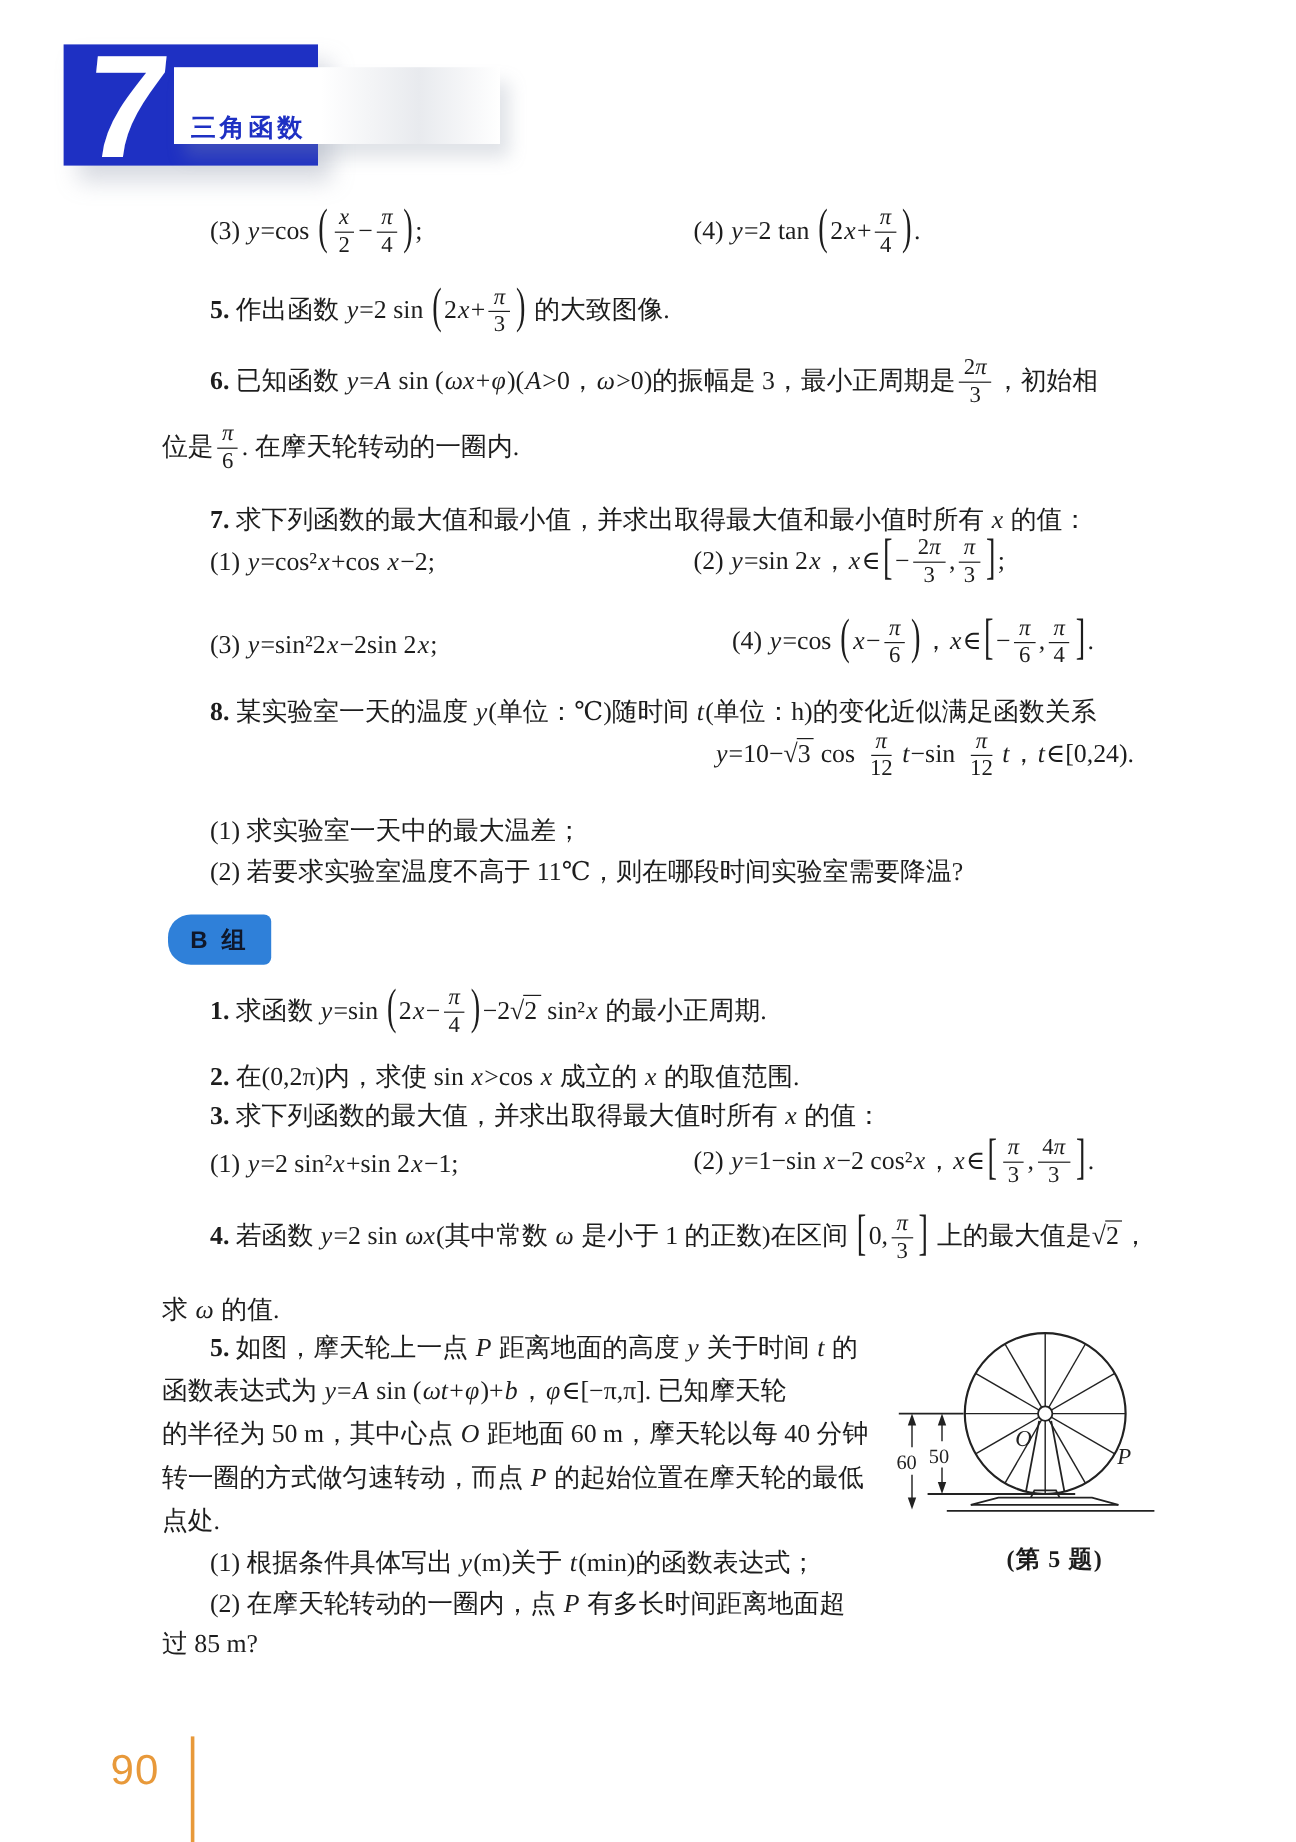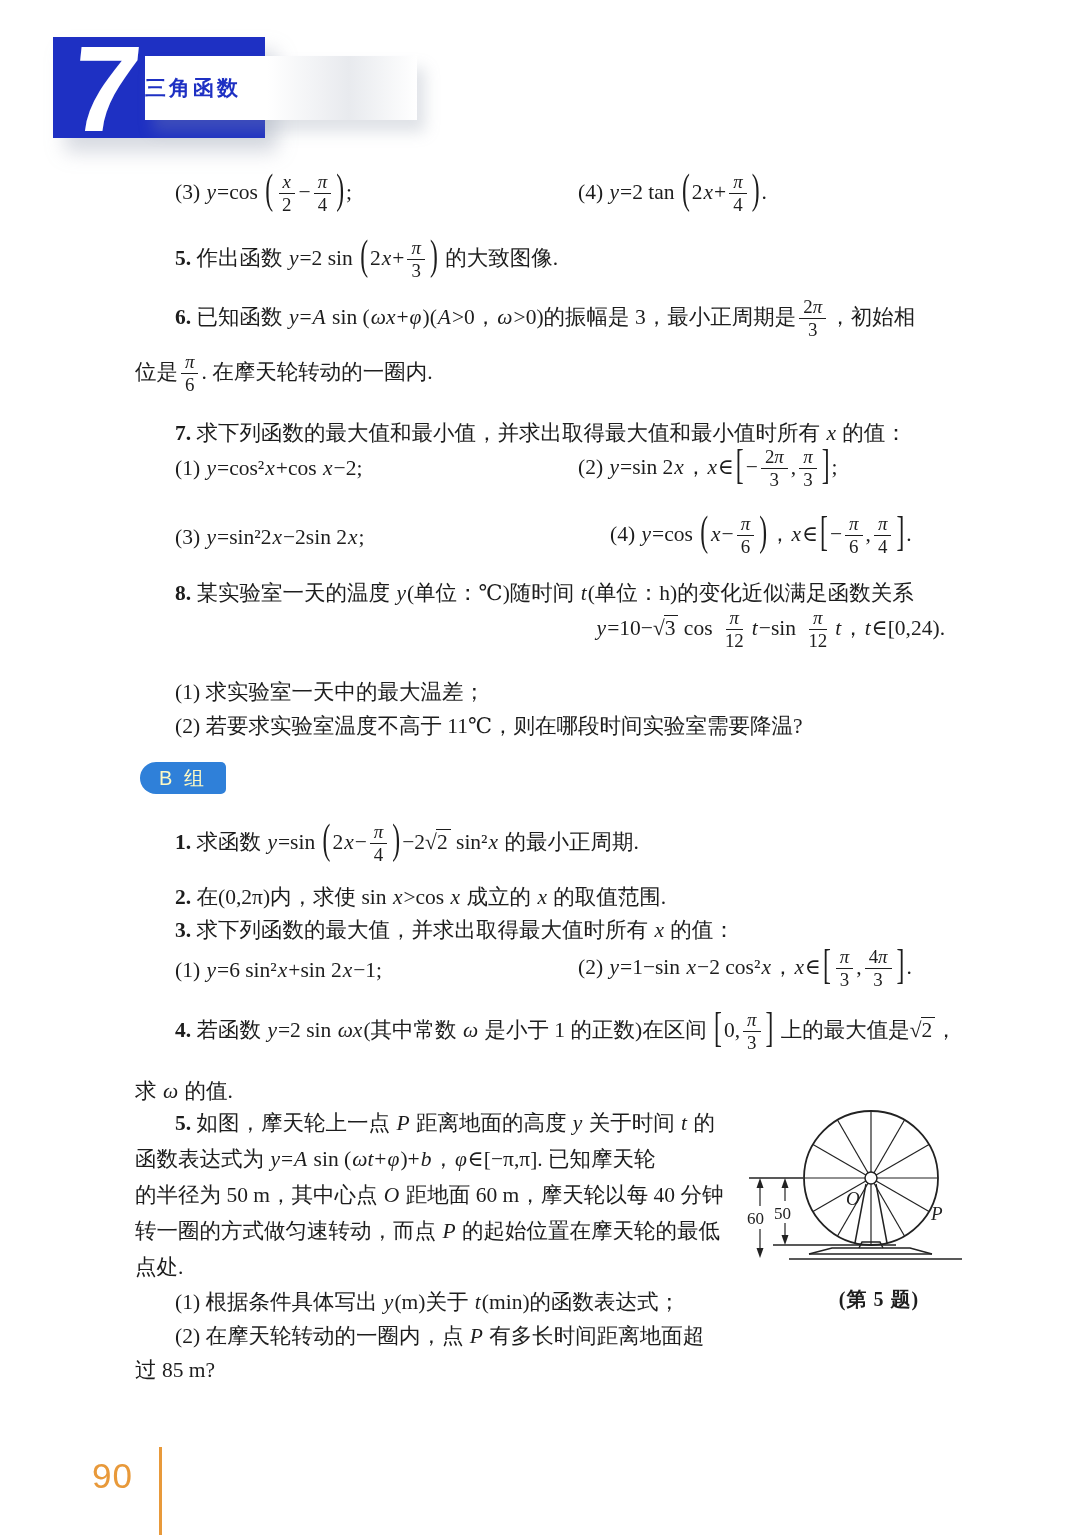--- a/index.html
+++ b/index.html
@@ -5,21 +5,21 @@
   html,body{margin:0;padding:0}
   body{width:1080px;height:1535px;position:relative;background:#fff;overflow:hidden;
        font-family:"Liberation Serif","DejaVu Serif",serif;color:#1d1d1d}
 
   
   .chapter-box{position:absolute;left:53px;top:37px;width:212px;height:101px;
        background:var(--header-blue);box-shadow:12px 14px 18px rgba(140,150,170,.35)}
   .chapter-band{position:absolute;left:145px;top:56px;height:64px;width:272px;z-index:2;
        background:linear-gradient(90deg,#fff 0%,#fff 45%,#e8eaee 75%,rgba(232,234,238,0) 100%);
        box-shadow:8px 12px 14px rgba(140,150,170,.28);
-       display:flex;align-items:center;box-sizing:border-box}
+       display:flex;align-items:flex-end;padding-left:14px;box-sizing:border-box}
   .chapter-title{font-family:"Liberation Sans",sans-serif;font-weight:700;font-size:21px;
        color:var(--header-blue);letter-spacing:3px}
   .chapter-seven{position:absolute;left:72px;top:28px;z-index:3;
        font-family:"Liberation Sans",sans-serif;font-weight:700;font-size:122px;line-height:1;
        color:#fff;transform:skewX(-6deg)}
 
   
   .ln{position:absolute;white-space:nowrap;font-size:21.5px;line-height:1.25}
   .ln.center{text-align:right}
   .mi{font-style:italic;padding:0 1px}
@@ -30,24 +30,24 @@
   .frac .den{padding:1px 4px 0}
   .frac .it{font-style:italic}
   .frac .up{font-style:normal}
   .sqrt{display:inline-block;white-space:nowrap}
   .sqrt .rad{letter-spacing:-1px}
   .sqrt .rv{border-top:1.5px solid #1d1d1d;padding:0 3px 0 1px}
   .bigd{display:inline-block;transform:scaleY(1.75);transform-origin:50% 55%;
         font-size:1.1em;margin:0 2px;font-weight:400}
 
   
-  .group-badge{position:absolute;left:140px;top:762px;width:86px;height:32px;z-index:2;
-       background:var(--badge-blue);border-radius:19px 6px 6px 19px;color:#fef9c3;
+  .group-badge{position:absolute;left:140px;top:762px;width:86px;height:42px;z-index:2;
+       background:var(--badge-blue);border-radius:19px 6px 6px 19px;color:#0f172a;
        display:flex;align-items:center;justify-content:center;
-       font-family:"Liberation Sans",sans-serif;font-weight:400;font-size:20px;letter-spacing:3px}
+       font-family:"Liberation Sans",sans-serif;font-weight:700;font-size:20px;letter-spacing:3px}
 
   
   .figure{position:absolute;left:743px;top:1093px;width:272px;height:186px}
   .figure svg{display:block}
   .figure-caption{position:absolute;left:755px;top:1286px;width:248px;text-align:center;
        font-weight:700;font-size:20px;letter-spacing:1px}
 
   
   .page-number{position:absolute;left:92px;top:1456px;font-family:"Liberation Sans",sans-serif;
        font-size:35px;color:var(--page-orange);letter-spacing:1px}
@@ -117,21 +117,21 @@
 <div class="ln" style="left:175px;top:713px"><span class="rm">(2) 若要求实验室温度不高于 11℃，则在哪段时间实验室需要降温?</span></div>
 
 <div class="group-badge">B 组</div>
 
 <div class="ln" style="left:175px;top:822px"><span class="pn">1.</span><span class="rm"> 求函数 </span><span class="mi">y</span><span class="rm">=sin </span><span class="bigd">(</span><span class="rm">2</span><span class="mi">x</span><span class="rm">−</span><span class="frac">
       <span class="num"><span class="it">π</span></span>
       <span class="den"><span class="up">4</span></span>
     </span><span class="bigd">)</span><span class="rm">−2</span><span class="sqrt"><span class="rad">√</span><span class="rv">2</span></span><span class="rm"> sin²</span><span class="mi">x</span><span class="rm"> 的最小正周期.</span></div>
 <div class="ln" style="left:175px;top:884px"><span class="pn">2.</span><span class="rm"> 在(0,2π)内，求使 sin </span><span class="mi">x</span><span class="rm">&gt;cos </span><span class="mi">x</span><span class="rm"> 成立的 </span><span class="mi">x</span><span class="rm"> 的取值范围.</span></div>
 <div class="ln" style="left:175px;top:917px"><span class="pn">3.</span><span class="rm"> 求下列函数的最大值，并求出取得最大值时所有 </span><span class="mi">x</span><span class="rm"> 的值：</span></div>
-<div class="ln" style="left:175px;top:957px"><span class="rm">(1) </span><span class="mi">y</span><span class="rm">=6 sin²</span><span class="mi">x</span><span class="rm">+sin 2</span><span class="mi">x</span><span class="rm">−1;</span></div>
+<div class="ln" style="left:175px;top:957px"><span class="rm">(1) </span><span class="mi">y</span><span class="rm">=2 sin²</span><span class="mi">x</span><span class="rm">+sin 2</span><span class="mi">x</span><span class="rm">−1;</span></div>
 <div class="ln" style="left:578px;top:947px"><span class="rm">(2) </span><span class="mi">y</span><span class="rm">=1−sin </span><span class="mi">x</span><span class="rm">−2 cos²</span><span class="mi">x</span><span class="rm">，</span><span class="mi">x</span><span class="rm">∈</span><span class="bigd">[</span><span class="frac">
       <span class="num"><span class="it">π</span></span>
       <span class="den"><span class="up">3</span></span>
     </span><span class="rm">,</span><span class="frac">
       <span class="num"><span class="up">4</span><span class="it">π</span></span>
       <span class="den"><span class="up">3</span></span>
     </span><span class="bigd">]</span><span class="rm">.</span></div>
 <div class="ln" style="left:175px;top:1010px"><span class="pn">4.</span><span class="rm"> 若函数 </span><span class="mi">y</span><span class="rm">=2 sin </span><span class="mi">ωx</span><span class="rm">(其中常数 </span><span class="mi">ω</span><span class="rm"> 是小于 1 的正数)在区间 </span><span class="bigd">[</span><span class="rm">0,</span><span class="frac">
       <span class="num"><span class="it">π</span></span>
       <span class="den"><span class="up">3</span></span>

